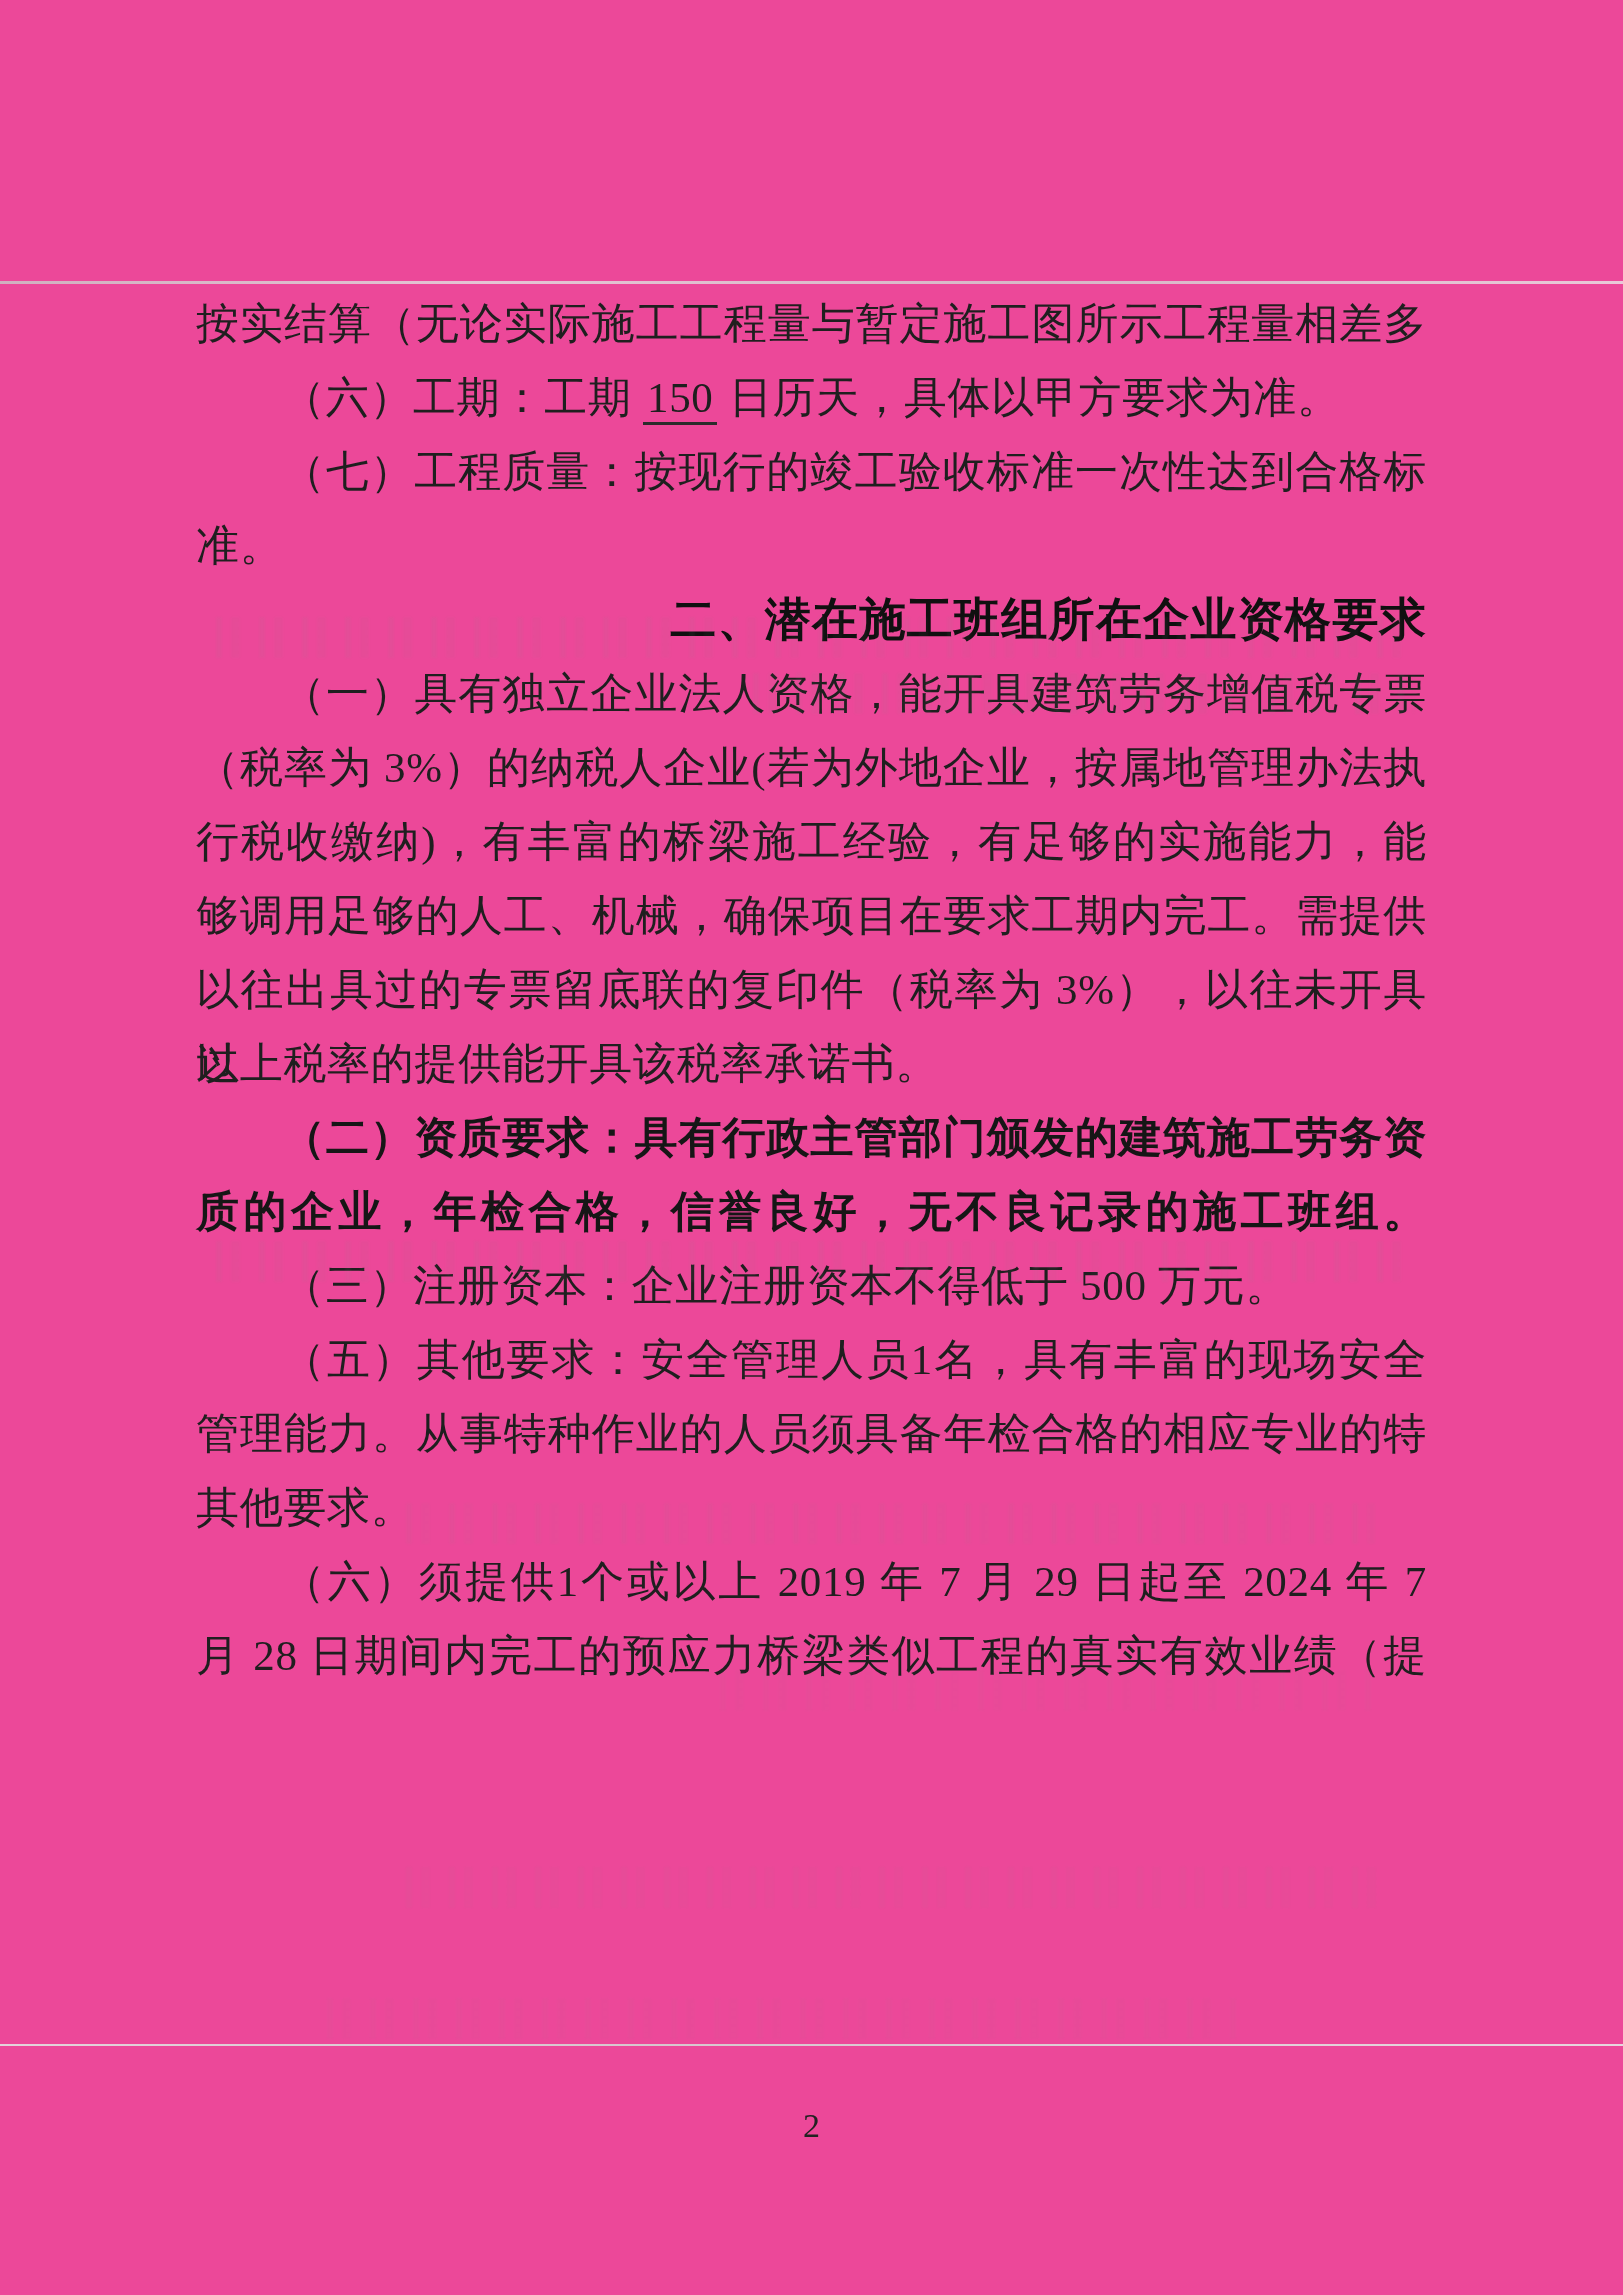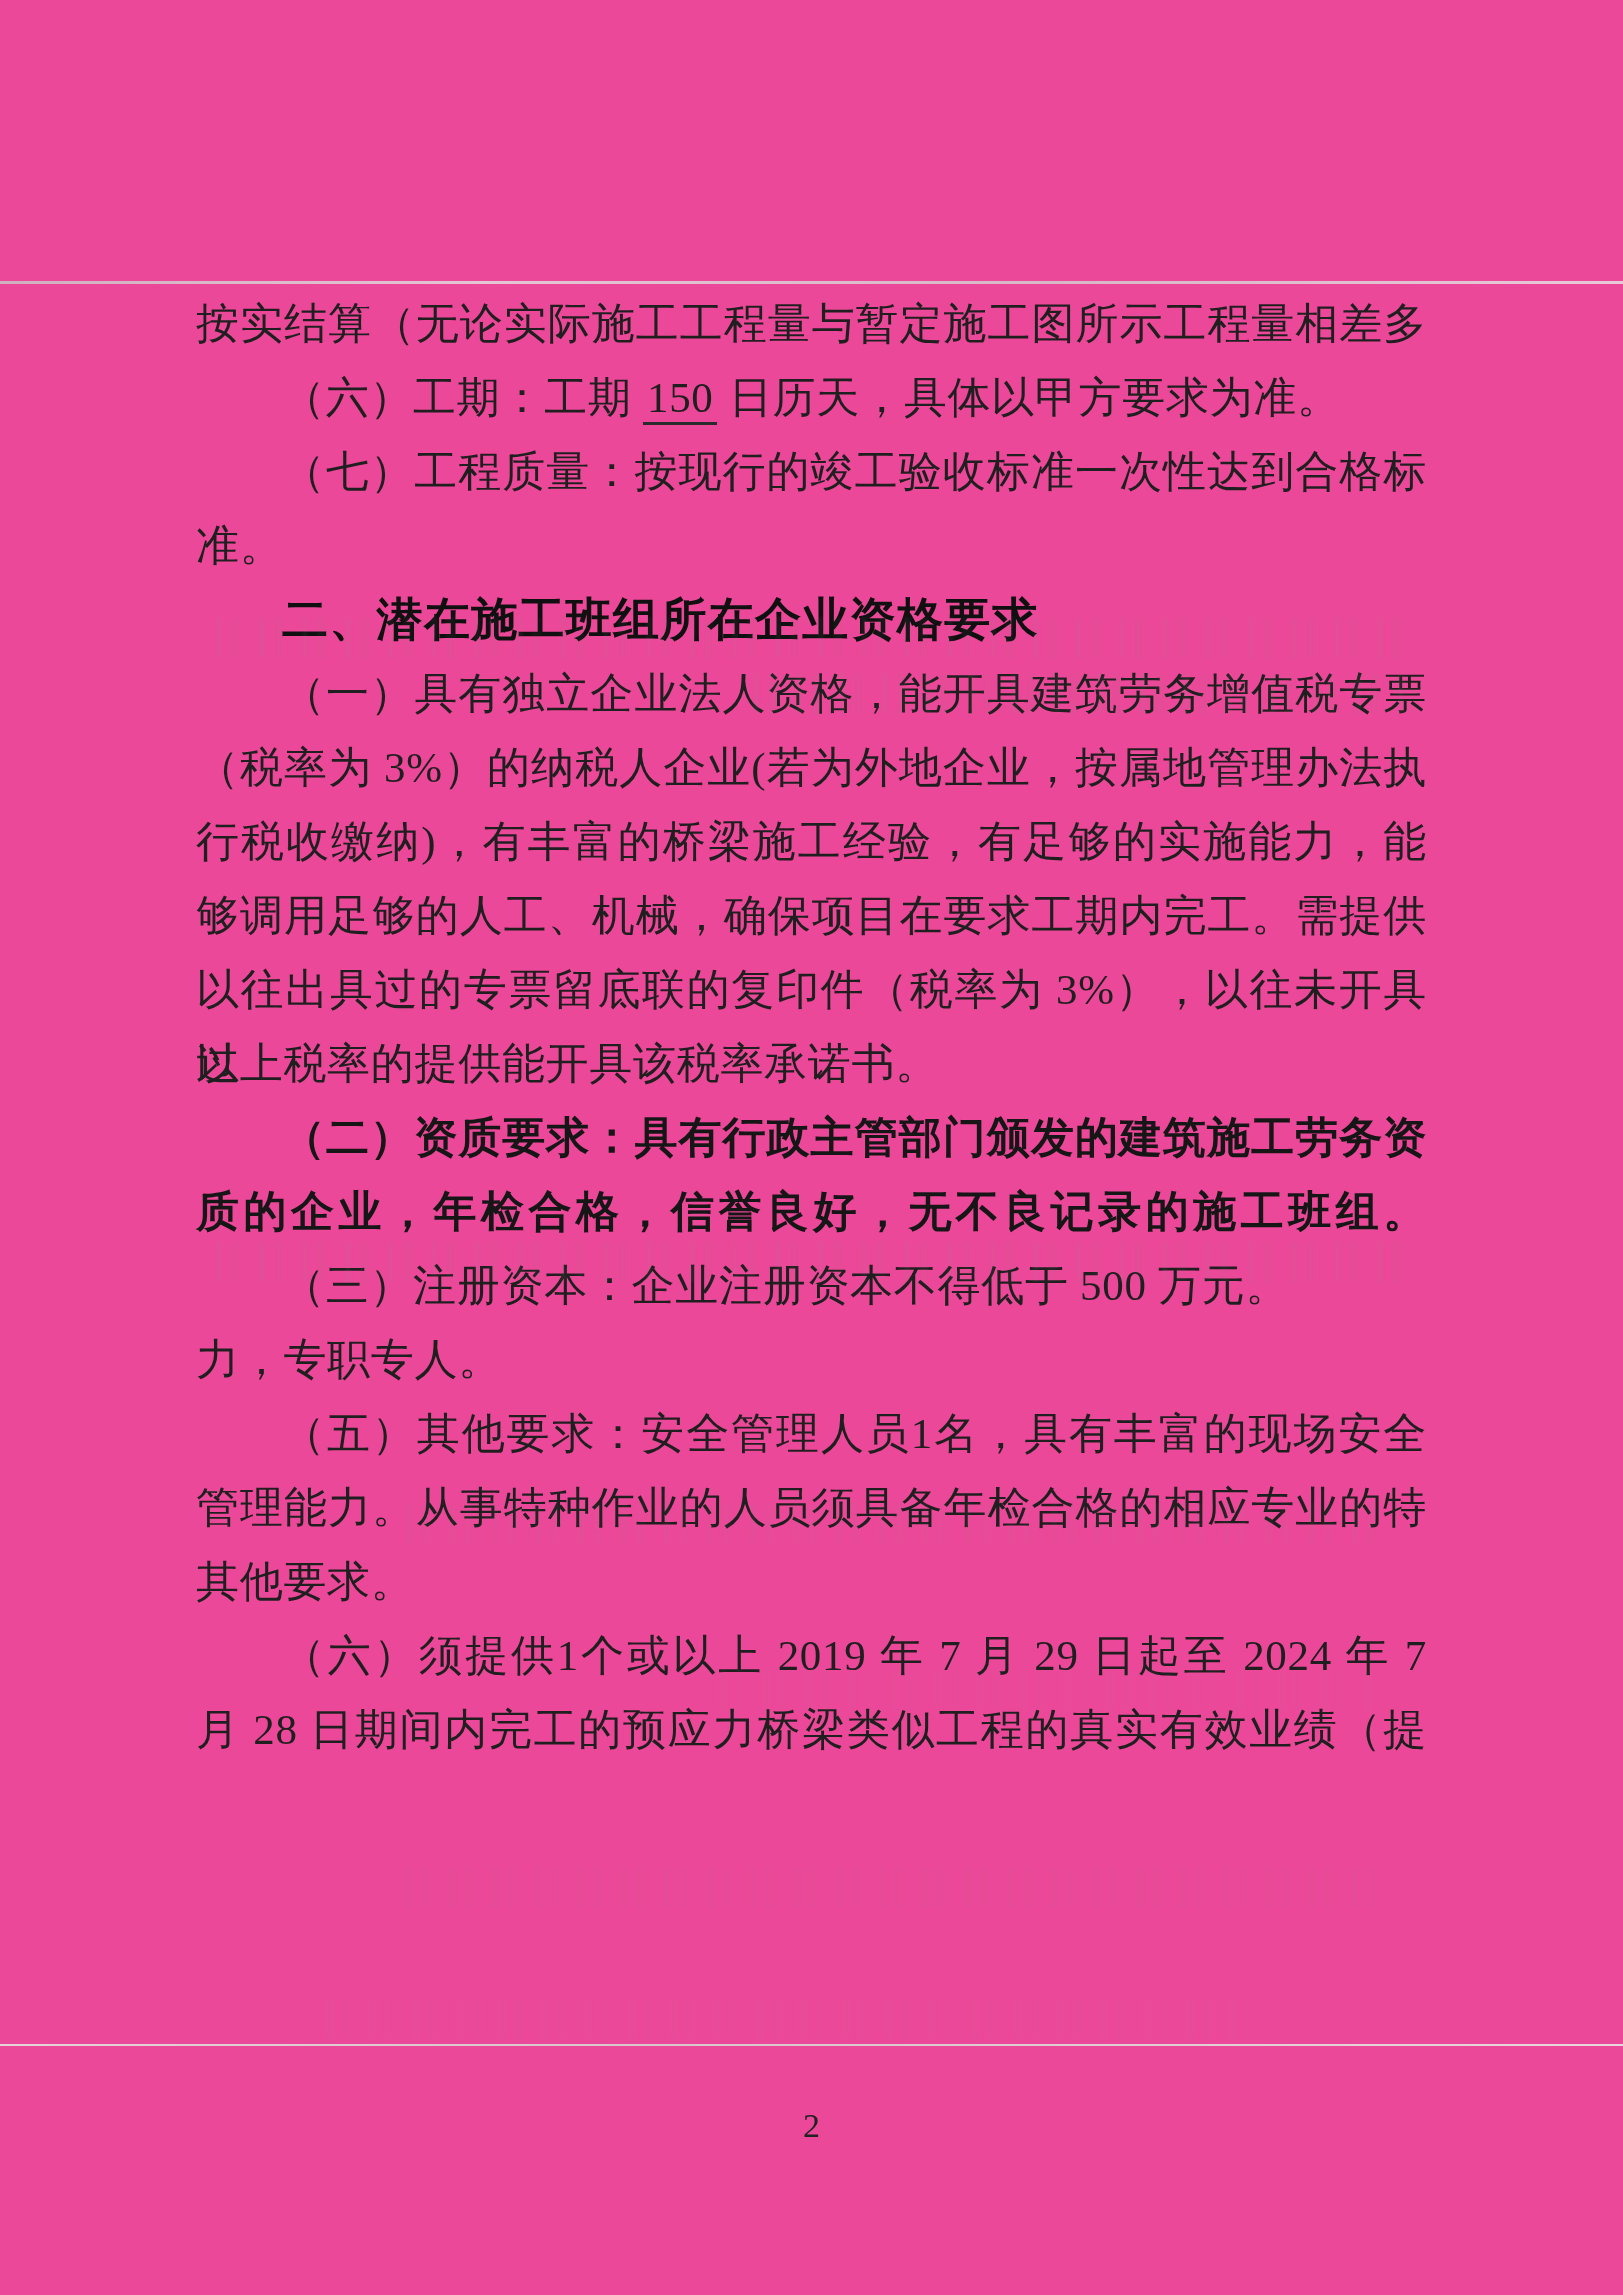--- a/index.html
+++ b/index.html
@@ -30,20 +30,21 @@
     text-align:justify;
     text-align-last:justify;
   }
   .ln.i{ text-indent:86px; }
   .ln.b{ font-weight:700; color:#161616; }
   .ln.h{
     font-weight:700;
     font-size:46px;
     color:#101010;
     letter-spacing:1.3px;
+    text-align:right;
   }
   .u{
     border-bottom:3.3px solid #2b2b2b;
     padding:0 3.9px 1.3px 3.9px;
   }
   
   .pagenum{
     position:absolute;
     left:0; top:2106px;
     width:1623px;
@@ -94,21 +95,20 @@
     <div class="ln i h">二、潜在施工班组所在企业资格要求</div>
     <div class="ln i j">（一）具有独立企业法人资格，能开具建筑劳务增值税专票</div>
     <div class="ln j">（税率为 3%）的纳税人企业(若为外地企业，按属地管理办法执</div>
     <div class="ln j">行税收缴纳)，有丰富的桥梁施工经验，有足够的实施能力，能</div>
     <div class="ln j">够调用足够的人工、机械，确保项目在要求工期内完工。需提供</div>
     <div class="ln j">以往出具过的专票留底联的复印件（税率为 3%），以往未开具过</div>
     <div class="ln">以上税率的提供能开具该税率承诺书。</div>
     <div class="ln i j b">（二）资质要求：具有行政主管部门颁发的建筑施工劳务资</div>
     <div class="ln j b">质的企业，年检合格，信誉良好，无不良记录的施工班组。</div>
     <div class="ln i">（三）注册资本：企业注册资本不得低于 500 万元。</div>
-    <div class="ln">力，专职专人。</div>
     <div class="ln i j">（五）其他要求：安全管理人员1名，具有丰富的现场安全</div>
     <div class="ln j">管理能力。从事特种作业的人员须具备年检合格的相应专业的特</div>
     <div class="ln">其他要求。</div>
     <div class="ln i j">（六）须提供1个或以上 2019 年 7 月 29 日起至 2024 年 7</div>
     <div class="ln j">月 28 日期间内完工的预应力桥梁类似工程的真实有效业绩（提</div>
   </div>
 
   <div class="ghost g1"></div>
   <div class="ghost g2"></div>
   <div class="ghost g3"></div>

